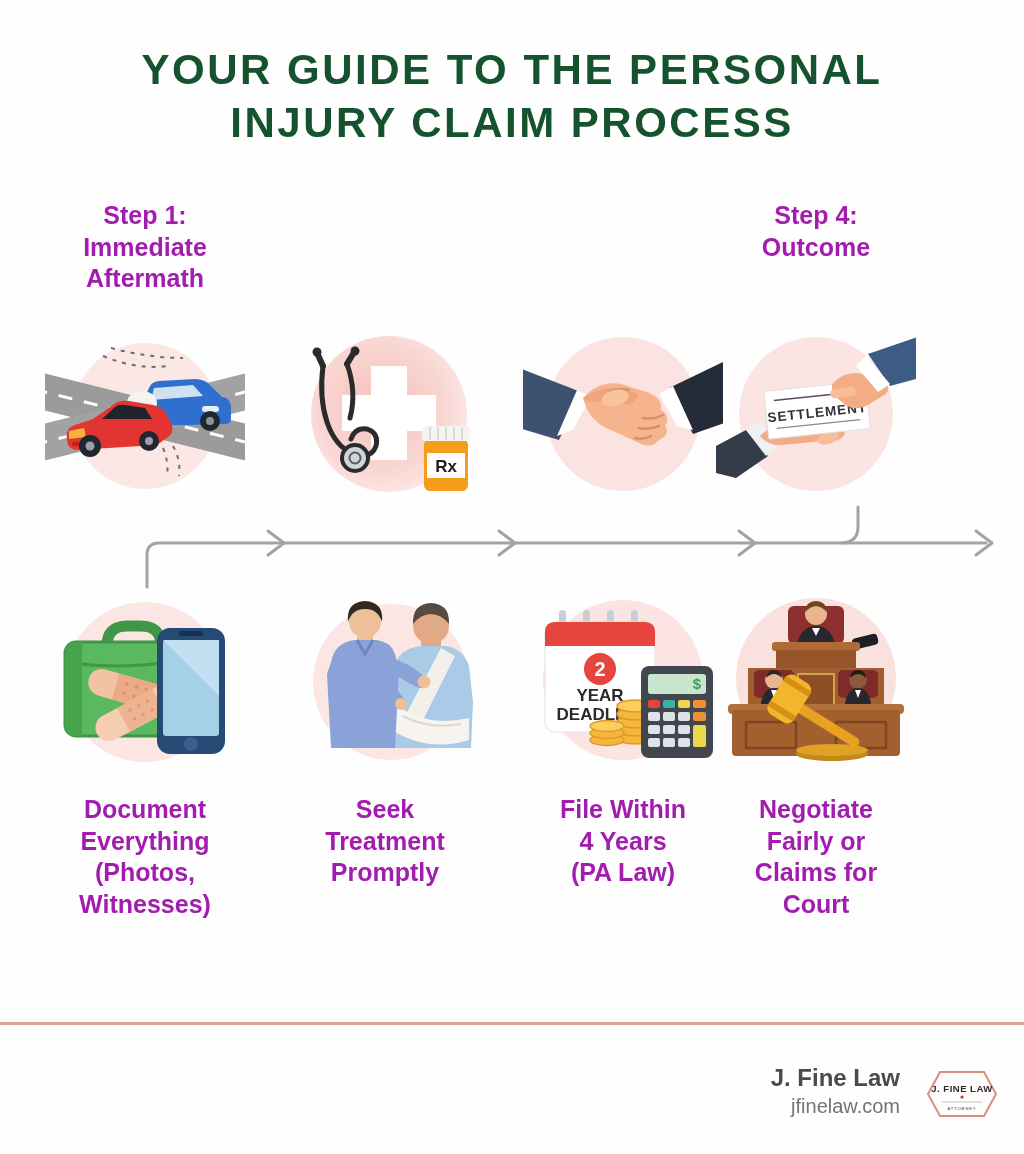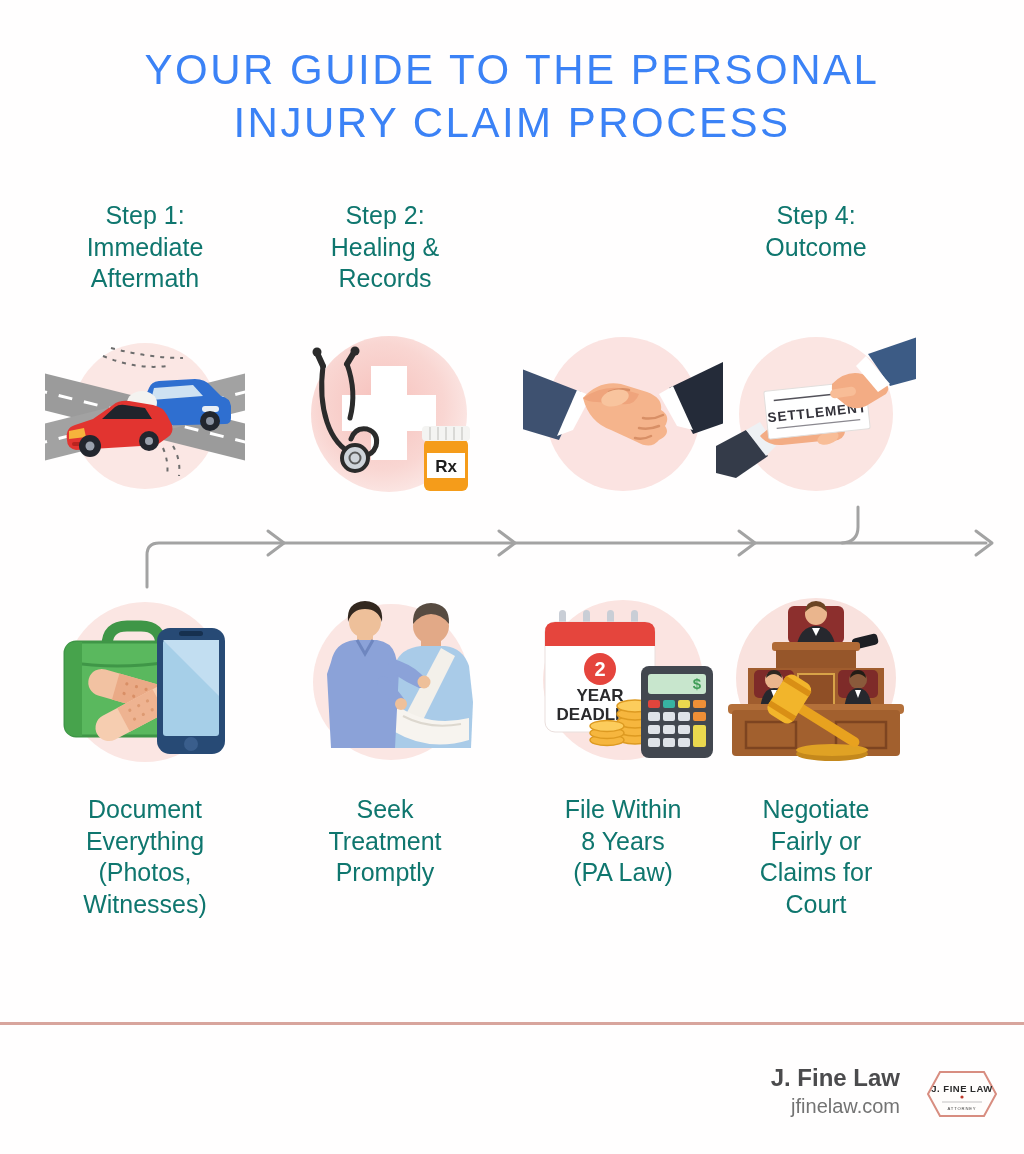--- a/index.html
+++ b/index.html
@@ -2,26 +2,26 @@
 <html><head>
 <meta charset="utf-8">
 <style>
   html,body{margin:0;padding:0;background:#ffffff;}
   .canvas{
     position:relative;width:1024px;height:1154px;background:#fffefe;
     font-family:"Liberation Sans",sans-serif;overflow:hidden;color:#1d1d1f;
   }
   .page-title{
     position:absolute;top:44px;left:0;width:100%;text-align:center;
-    font-size:42px;font-weight:400;letter-spacing:2.5px;line-height:1.26;
-    color:#3b82f6;white-space:pre-line;
+    font-size:42px;font-weight:700;letter-spacing:2.5px;line-height:1.26;
+    color:#14532d;white-space:pre-line;
   }
   .col-hdr,.col-cap{
-    position:absolute;width:230px;text-align:center;font-size:25px;font-weight:400;
-    line-height:1.26;color:#0f766e;white-space:pre-line;
+    position:absolute;width:230px;text-align:center;font-size:25px;font-weight:700;
+    line-height:1.26;color:#a21caf;white-space:pre-line;
   }
   .col-hdr{top:200px;}
   .col-cap{top:794px;}
   .c1{left:30px}.c2{left:270px}.c3{left:508px}.c4{left:701px}
   .icon-top,.icon-bot{position:absolute;width:230px;display:flex;justify-content:center;}
   .icon-top{top:326px;height:180px;}
   .icon-bot{top:570px;height:200px;}
   .icon-top svg{width:200px;height:180px;}
   .icon-bot svg{width:200px;height:200px;}
   .timeline{position:absolute;top:495px;left:0;width:1024px;height:110px;}
@@ -36,23 +36,20 @@
 <body>
 
 <div class="canvas">
 
   <div class="page-title">YOUR GUIDE TO THE PERSONAL
 INJURY CLAIM PROCESS</div>
 
   <div class="col-hdr c1">Step 1:
 Immediate
 Aftermath</div>
-  <div class="col-hdr c2">Step 2:
-Healing &amp;
-Records</div>
   <div class="col-hdr c4">Step 4:
 Outcome</div>
 
   <div class="icon-top c1">
     <svg viewBox="0 0 200 180">
       <circle cx="100" cy="90" r="73" fill="#fbe7e4"></circle>
       <g>
         <rect x="-18" y="73" width="236" height="36" rx="2" fill="#9b9b9b" transform="rotate(14 100 91)"></rect>
         <rect x="-18" y="73" width="236" height="36" rx="2" fill="#a2a2a2" transform="rotate(-14 100 91)"></rect>
         <line x1="-15" y1="91" x2="215" y2="91" stroke="#ffffff" stroke-width="3" stroke-dasharray="14 12" transform="rotate(14 100 91)"></line>
@@ -349,21 +346,21 @@
   </div>
 
   <div class="col-cap c2">Seek
 Treatment
 Promptly</div>
   <div class="col-cap c1">Document
 Everything
 (Photos,
 Witnesses)</div>
   <div class="col-cap c3">File Within
-8 Years
+4 Years
 (PA Law)</div>
   <div class="col-cap c4">Negotiate
 Fairly or
 Claims for
 Court</div>
 
   <div class="divider"></div>
 
   <div class="footer-text">
     <div class="firm-name">J. Fine Law</div>

